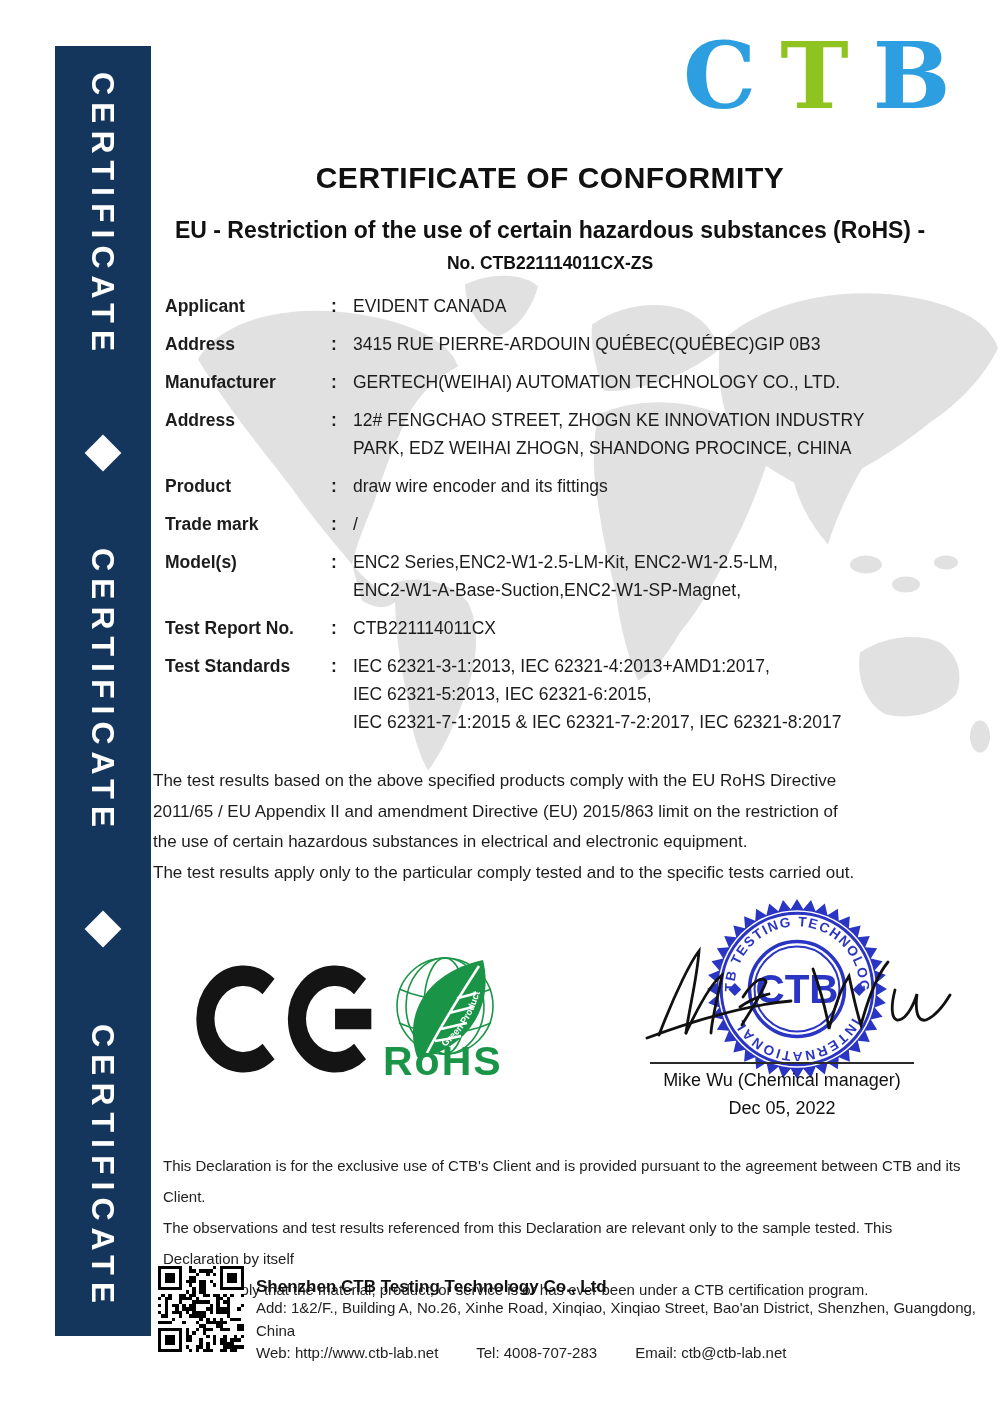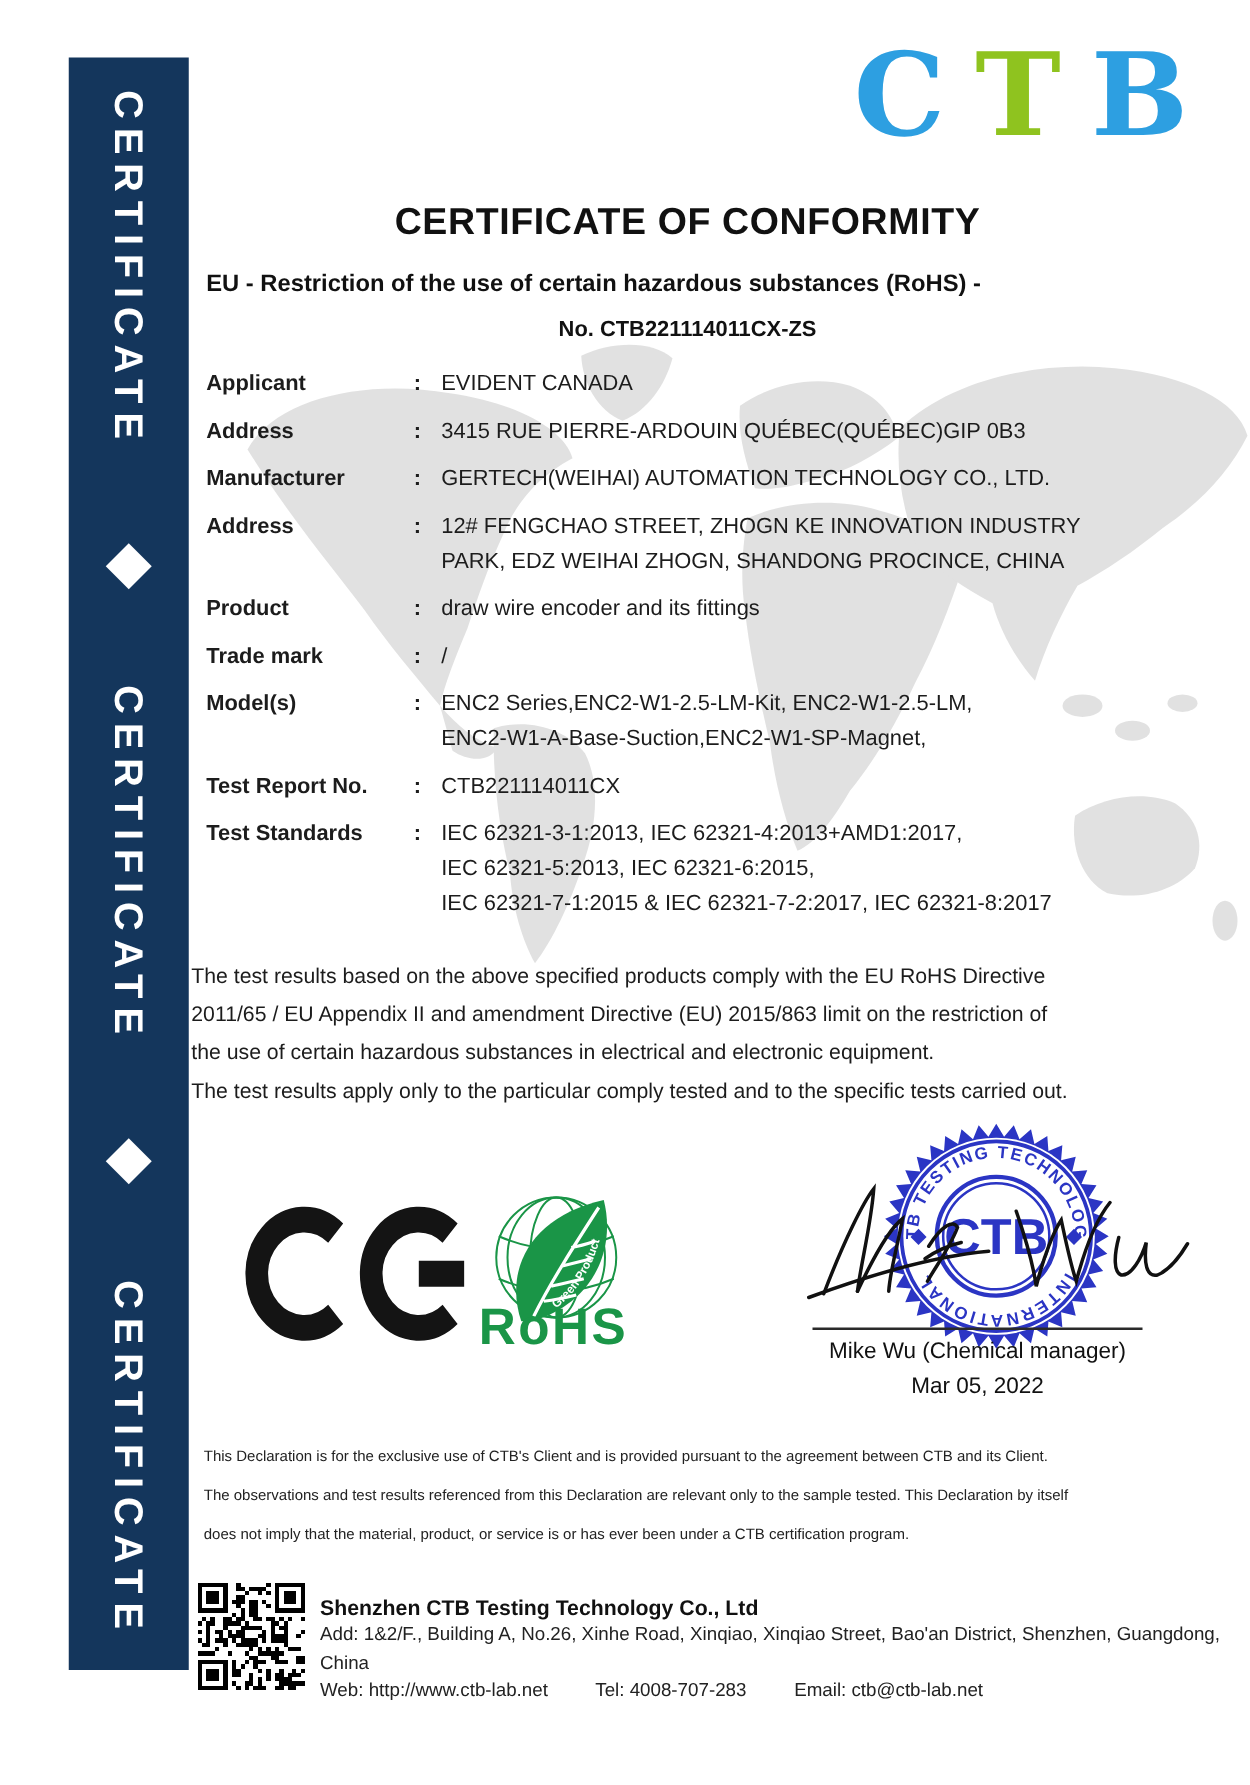--- a/index.html
+++ b/index.html
@@ -14,43 +14,43 @@
   .side-diamond{width:26px;height:26px;background:#ffffff;transform:rotate(45deg);flex:0 0 auto;}
   
   .map{position:absolute;left:160px;top:262px;width:840px;height:525px;z-index:0;opacity:.55;}
   
   .ctb-logo{position:absolute;left:683px;top:30px;display:flex;gap:24px;
             font-family:"DejaVu Serif",serif;font-weight:bold;font-size:92px;line-height:1;z-index:2;}
   
   .content{position:absolute;left:0;top:0;width:1000px;height:1428px;z-index:1;}
   .title{position:absolute;left:165px;top:161px;width:770px;text-align:center;
          font-size:30px;font-weight:bold;letter-spacing:.5px;color:#111;}
-  .subtitle{position:absolute;left:165px;top:217px;width:770px;text-align:left;
-            font-size:19px;font-weight:bold;color:#111;}
+  .subtitle{position:absolute;left:165px;top:217px;width:770px;text-align:center;
+            font-size:23px;font-weight:bold;color:#111;}
   .certno{position:absolute;left:165px;top:253px;width:770px;text-align:center;
           font-size:17.5px;font-weight:bold;color:#111;}
   
   .fields{position:absolute;left:165px;top:292px;width:780px;}
   .frow{display:flex;margin-bottom:10px;line-height:28px;font-size:17.5px;}
   .flabel{width:166px;font-weight:bold;flex:0 0 auto;}
   .fcolon{width:22px;font-weight:bold;flex:0 0 auto;}
   .fvalue{flex:1;}
   
   .statement{position:absolute;left:153px;top:766px;width:782px;font-size:17px;line-height:30.5px;}
   
   .ce-mark{position:absolute;left:196px;top:960px;}
   .rohs-mark{position:absolute;left:383px;top:953px;}
   
   .stamp{position:absolute;left:706px;top:898px;}
   .signature{position:absolute;left:645px;top:935px;}
   .sig-line{position:absolute;left:650px;top:1062px;width:264px;height:2px;background:#2a2a2a;}
   .sig-name{position:absolute;left:620px;top:1070px;width:324px;text-align:center;font-size:18px;color:#111;}
   .sig-date{position:absolute;left:620px;top:1098px;width:324px;text-align:center;font-size:18px;color:#111;}
   
-  .declaration{position:absolute;left:163px;top:1150px;width:800px;font-size:12px;line-height:31px;color:#222;}
+  .declaration{position:absolute;left:163px;top:1150px;width:800px;font-size:15px;line-height:31px;color:#222;}
   
   .qr{position:absolute;left:158px;top:1266px;width:86px;height:86px;}
   .company{position:absolute;left:256px;top:1277px;width:720px;}
   .company .cname{font-size:17px;font-weight:bold;color:#111;margin-bottom:0;}
   .company .cline{font-size:15px;color:#222;line-height:22.5px;}
   .weblinks span{margin-right:34px;margin-top:36px;}
 </style>
 </head>
 <body>
 
@@ -225,21 +225,21 @@
         <path d="M2,103 C48,86 100,70 146,66"></path>
         <path d="M98,62 C108,46 118,40 121,47 C115,63 103,79 97,90"></path>
         <path d="M95,72 C105,65 115,61 124,59"></path>
         <path d="M168,34 C177,60 182,80 184,94 C190,70 198,50 204,41 C208,60 212,78 216,90 C224,60 234,38 243,27"></path>
         <path d="M250,55 C246,70 246,83 252,85 C260,86 268,72 272,59 C270,75 272,87 281,85 C291,81 299,70 305,60"></path>
       </g>
     </svg>
 
     <div class="sig-line"></div>
     <div class="sig-name">Mike Wu (Chemical manager)</div>
-    <div class="sig-date">Mar 05, 2022</div>
+    <div class="sig-date">Dec 05, 2022</div>
 
     <div class="declaration" id="declaration">
         <div>This Declaration is for the exclusive use of CTB's Client and is provided pursuant to the agreement between CTB and its Client.</div>
         <div>The observations and test results referenced from this Declaration are relevant only to the sample tested. This Declaration by itself</div>
         <div>does not imply that the material, product, or service is or has ever been under a CTB certification program.</div>
       </div>
 
     <svg class="qr" id="qr" viewBox="0 0 25 25" shape-rendering="crispEdges" xmlns="http://www.w3.org/2000/svg">
         <rect x="0" y="0" width="25" height="25" fill="#ffffff"></rect>
         <rect x="9" y="0" width="1" height="1" fill="#000000"></rect>

